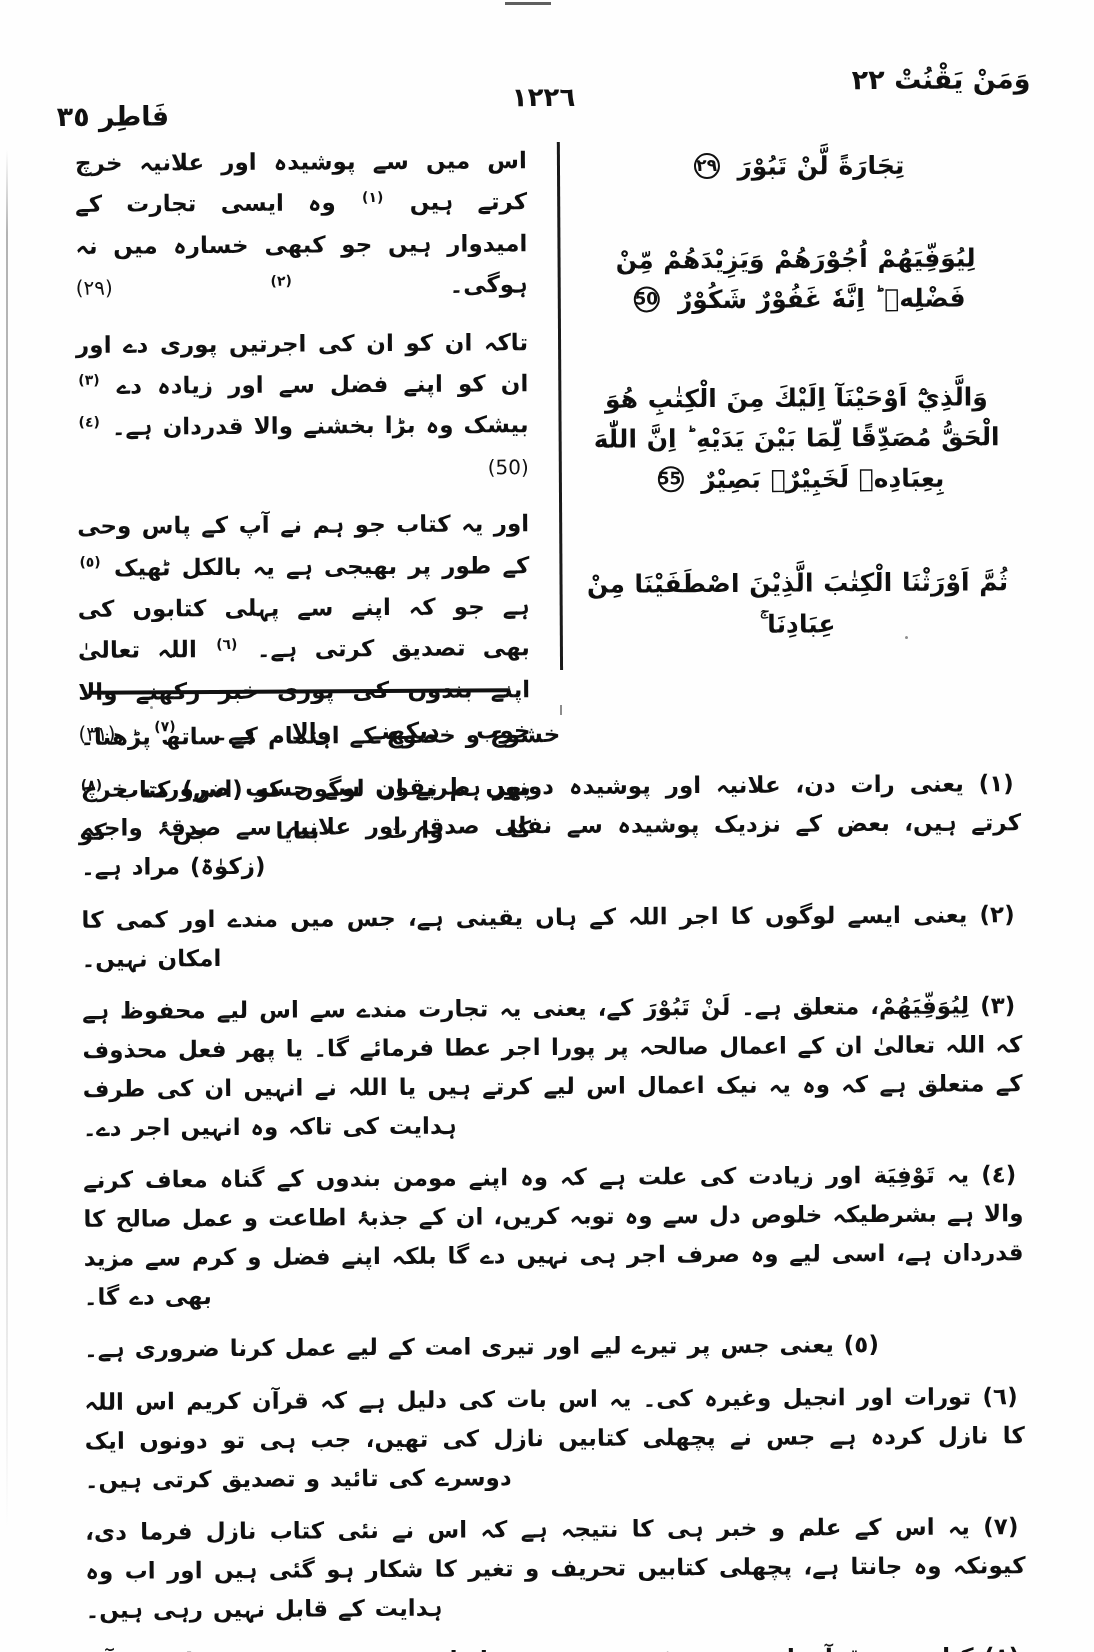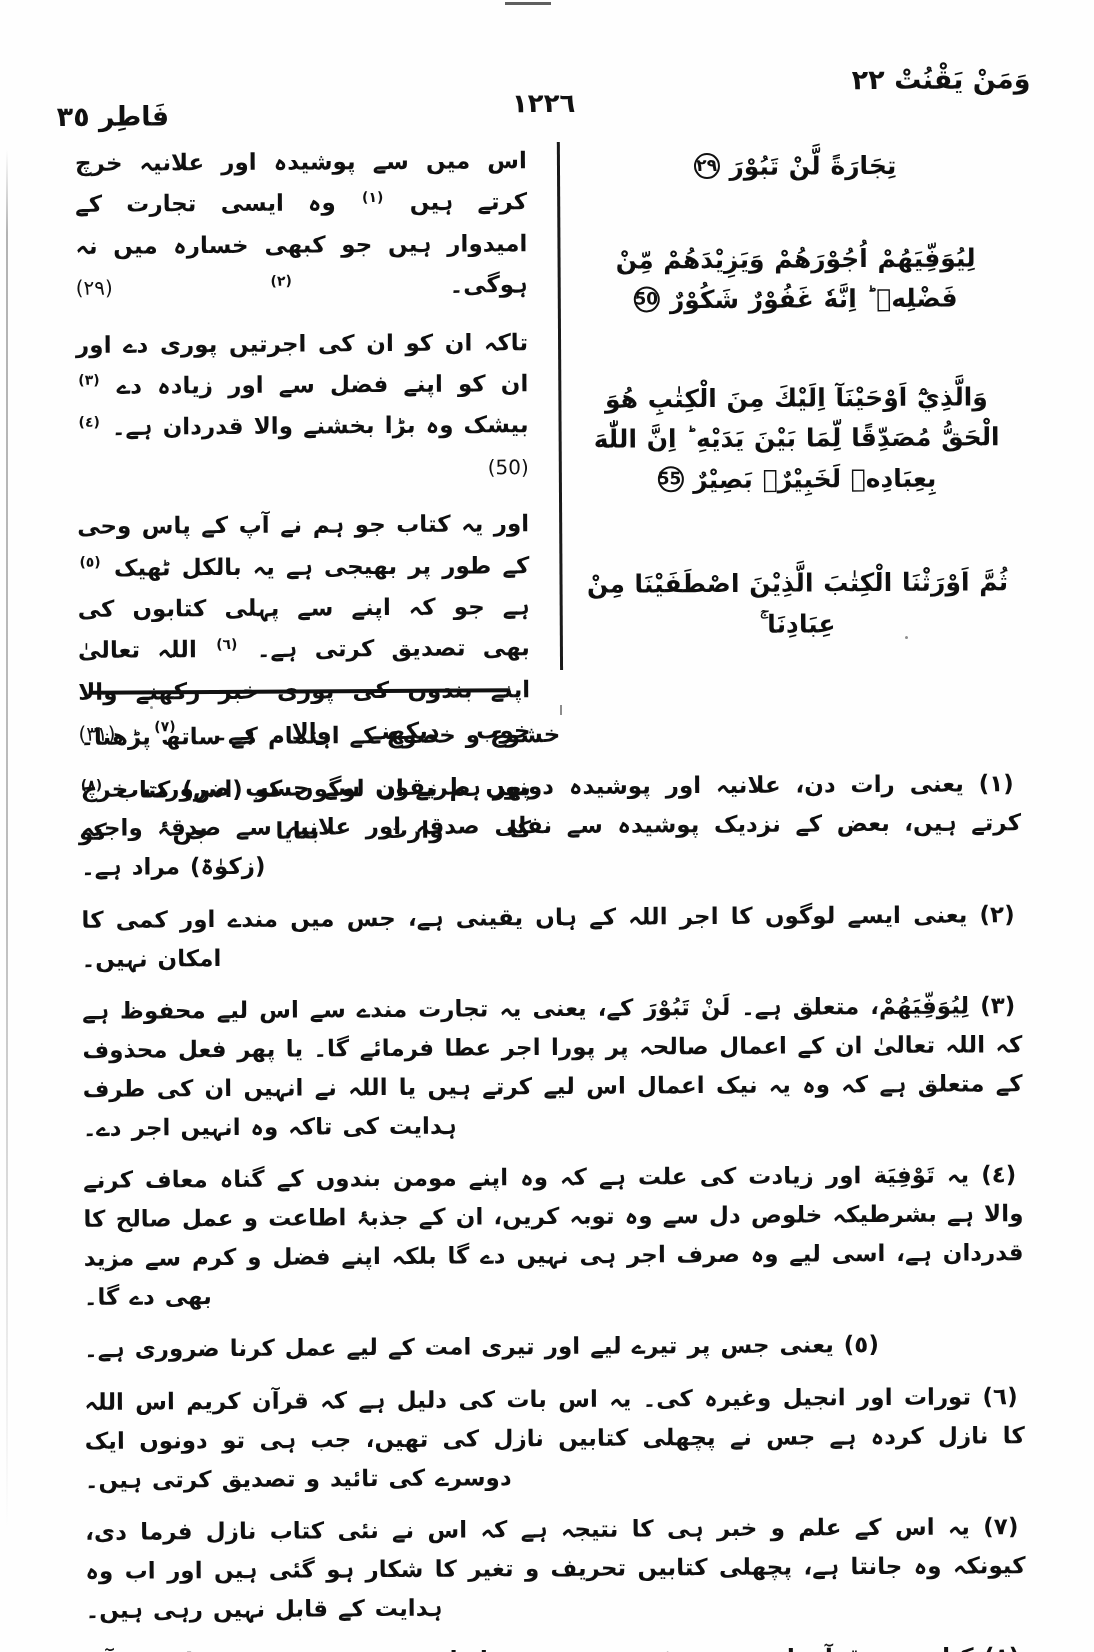--- a/index.html
+++ b/index.html
@@ -64,21 +64,21 @@
   .hdr-item {
     position: absolute;
     white-space: nowrap;
     font-family: "DejaVu Sans", sans-serif;
     font-weight: 700;
     font-size: 27px;
     line-height: 1;
     color: #111;
   }
   .hdr-juz   { right: 0px;   top: 6px;  }
-  .hdr-page  { left: 50%;    top: 28px; transform: translateX(-50%); font-size: 26px; letter-spacing: 1px; }
+  .hdr-page  { left: 50%;    top: 22px; transform: translateX(-50%); font-size: 26px; letter-spacing: 1px; }
   .hdr-surah { left: 0px;    top: 6px; margin-top: 32px;  }
 
   
   .verse-block {
     position: absolute;
     top: 140px;
     left: 78px;
     width: 940px;
     height: 540px;
   }
@@ -117,21 +117,21 @@
   .ayah-num {
     display: inline-block;
     font-size: 17px;
     border: 2px solid #111;
     border-radius: 50%;
     width: 22px;
     height: 22px;
     line-height: 20px;
     text-align: center;
     vertical-align: 4px;
-    margin: 0 0;
+    margin: 0 8px;
     font-weight: 700;
   }
 
   
   .urdu-col {
     position: absolute;
     top: 0;
     left: 0;
     width: 452px;
     direction: rtl;

